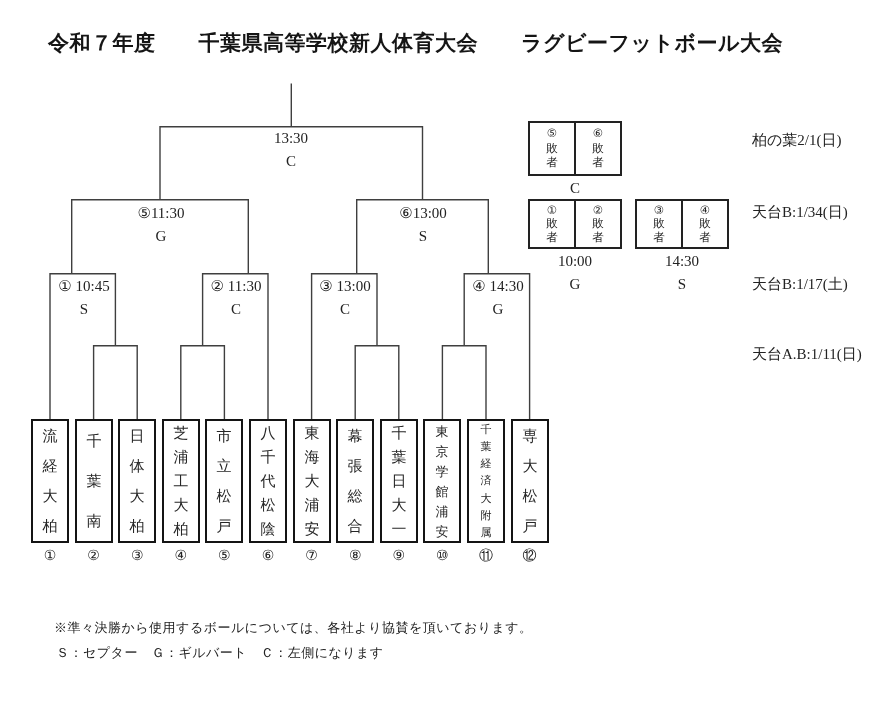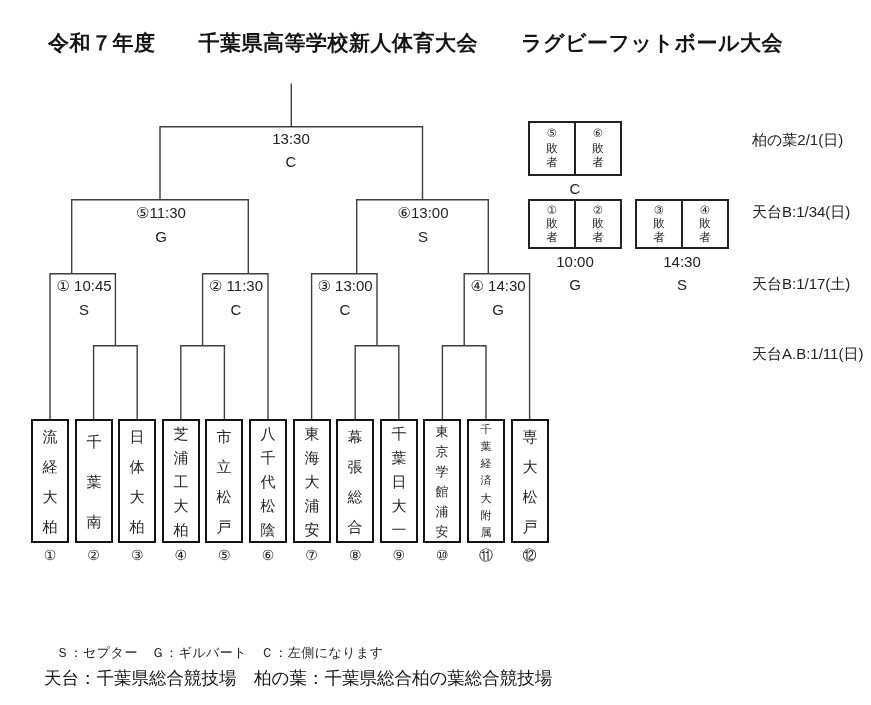--- a/index.html
+++ b/index.html
@@ -1,18 +1,18 @@
 <!DOCTYPE html>
 <html><head>
 <meta charset="utf-8">
 <style>
   html,body { margin:0; padding:0; background:#fff; }
   .sheet {
     position:relative; width:871px; height:705px; background:#fff;
-    font-family:Liberation Sans, sans-serif; color:#1e1e1e;
+    font-family:Liberation Serif, serif; color:#1e1e1e;
     overflow:hidden;
   }
   .title-line1 { position:absolute; left:48px; top:29px; font-size:21px; font-weight:bold; letter-spacing:0.5px; white-space:nowrap; color:#151515; }
   .title-line2 { position:absolute; left:565px; top:58px; font-size:21px; font-weight:bold; letter-spacing:1px; white-space:nowrap; color:#151515; }
 
   svg.lines { position:absolute; left:0; top:0; pointer-events:none; }
 
   .lbl { position:absolute; transform:translateX(-50%); font-size:15px; white-space:nowrap; color:#222; }
 
   .team { position:absolute; top:419px; width:34px; height:120px; border:2px solid #141414; background:#fff; }
@@ -224,16 +224,16 @@
       </div>
   </div>
   <div class="lbl" style="left:682px; top:253px">14:30</div>
   <div class="lbl" style="left:682px; top:276px">S</div>
 
   <div class="sched" style="top:131px">柏の葉2/1(日)</div>
   <div class="sched" style="top:203px">天台B:1/34(日)</div>
   <div class="sched" style="top:275px">天台B:1/17(土)</div>
   <div class="sched" style="top:345px">天台A.B:1/11(日)</div>
 
+  <div class="note" style="top:619px">※準々決勝から使用するボールについては、各社より協賛を頂いております。</div>
   <div class="legend">Ｓ：セプター　Ｇ：ギルバート　Ｃ：左側になります</div>
-  <div class="venue">天台：千葉県総合競技場　柏の葉：千葉県総合柏の葉総合競技場</div>
 
 </div>
 
 </body></html>

